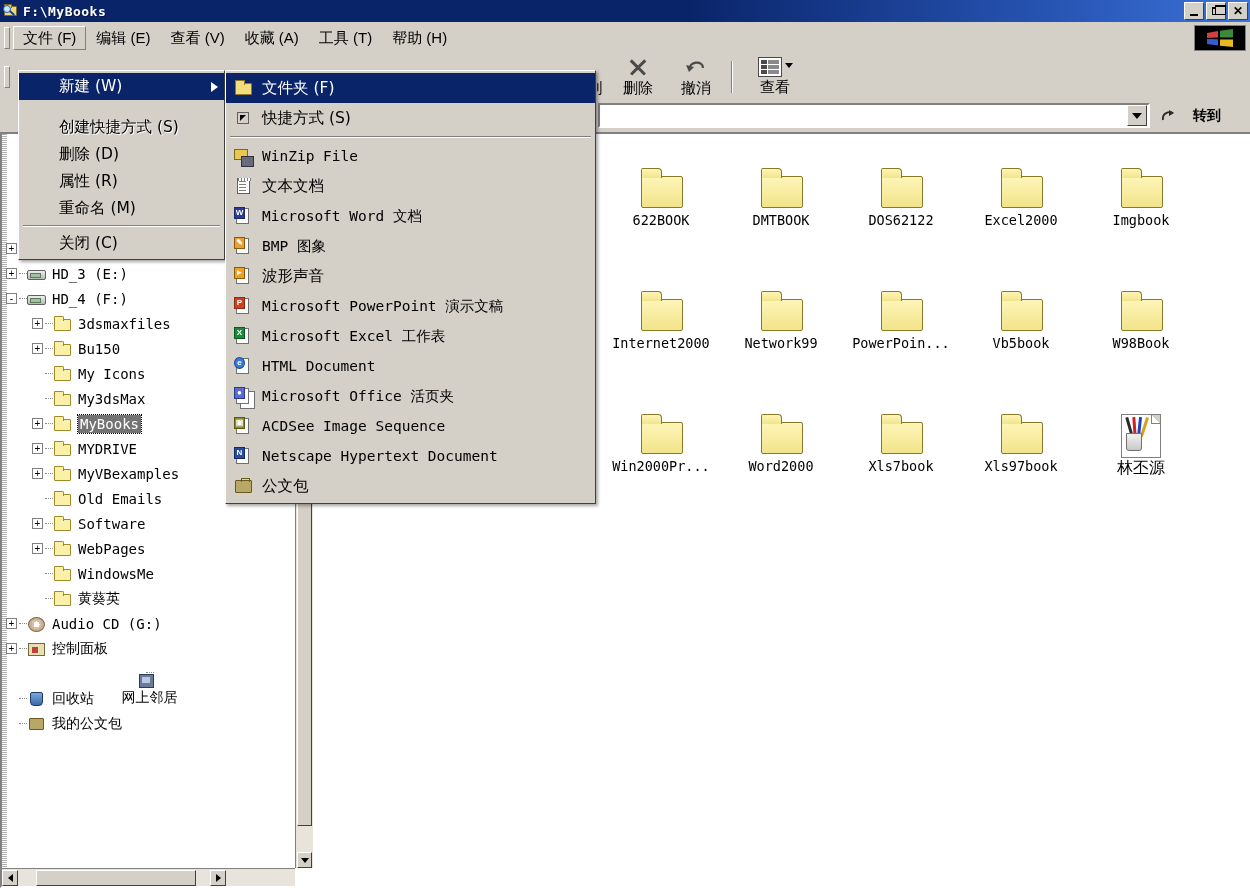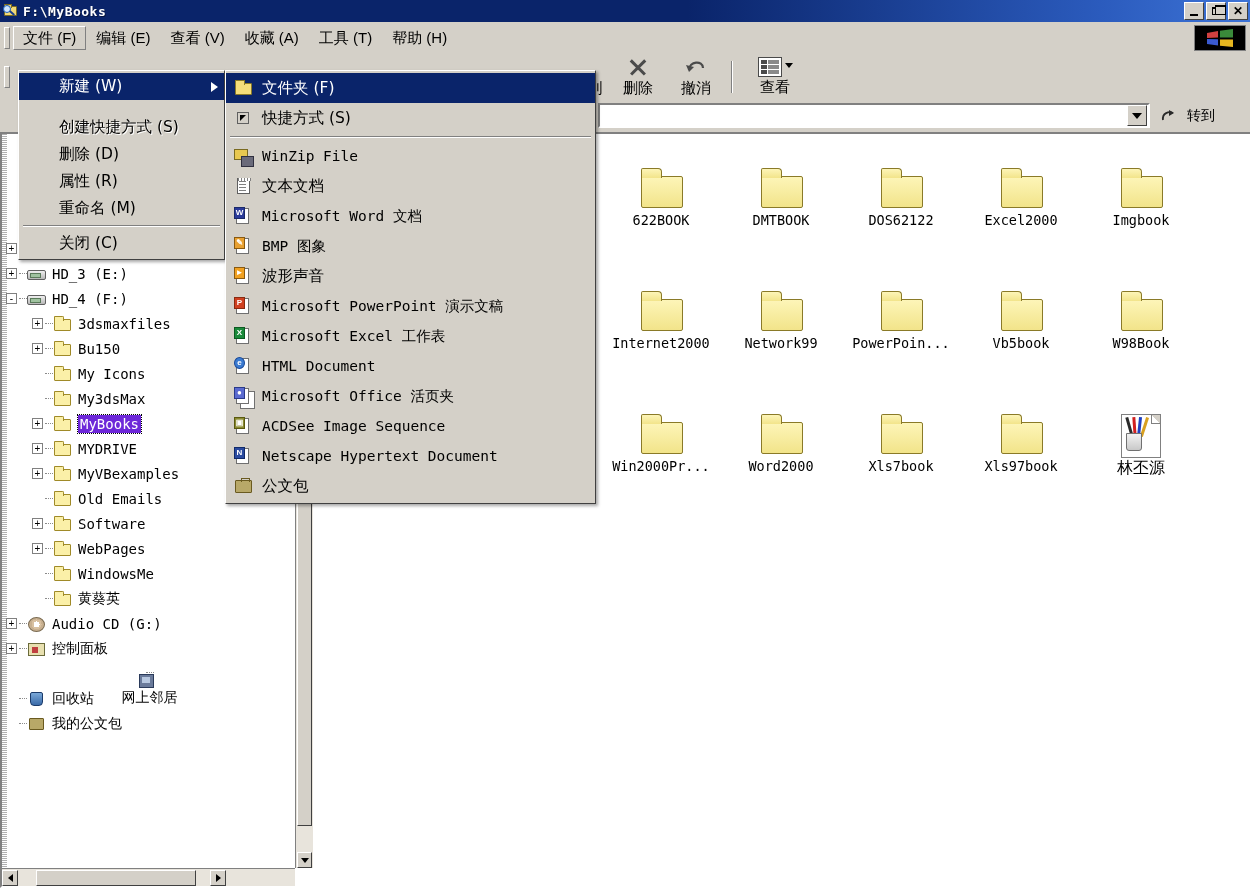--- a/index.html
+++ b/index.html
@@ -156,22 +156,22 @@
     width: 20px; height: 21px; margin-right: 1px; background: #d4d0c8;
     border: 1px solid; border-color: #ffffff #404040 #404040 #ffffff;
     display: flex; align-items: center; justify-content: center;
   }
   .addr-drop i {
     width:0;height:0;border-left:5px solid transparent;border-right:5px solid transparent;
     border-top:6px solid #000;
   }
   .goto-btn {
     position: absolute; left: 1160px; top: 4px; height: 24px;
-    display: flex; align-items: center; gap: 11px;
-    font-size: 14px; color: #000; white-space: nowrap;
+    display: flex; align-items: center; gap: 17px;
+    font-size: 14px; color: #000; white-space: nowrap; font-weight: bold;
   }
   .goto-arrow {
     width: 16px; height: 16px; position: relative;
   }
 
   
   .pane-tree {
     position: absolute; left: 0; top: 132px; width: 315px; height: 756px;
     background: #ffffff;
     border: 2px solid; border-color: #808080 #ffffff #ffffff #808080;
@@ -233,21 +233,21 @@
     position: absolute; left: 3px; top: 1px; width: 13px; height: 14px;
     background: linear-gradient(#7aa8d8,#3a6aa8); border: 1px solid #1a3a6a;
     border-radius: 2px 2px 4px 4px;
   }
   .bcase {
     position: absolute; left: 2px; top: 2px; width: 15px; height: 12px;
     background: #b8a868; border: 1px solid #6a5a20; border-radius: 1px;
   }
   .tlabel { color: #000; }
   .tnode.selected .tlabel {
-    background: #6d28d9; color: #ffffff; padding: 1px 2px;
+    background: #737373; color: #ffffff; padding: 1px 2px;
     outline: 1px dotted #000;
   }
   .tree-vscroll {
     position: absolute; right: 0; top: 0; width: 18px; bottom: 18px;
     background: #e8e4dc; border-left: 1px solid #808080;
   }
   .tvs-thumb {
     position: absolute; left: 1px; top: 2px; width: 15px; height: 690px;
     background: #d4d0c8; border: 1px solid; border-color: #ffffff #404040 #404040 #ffffff;
   }

